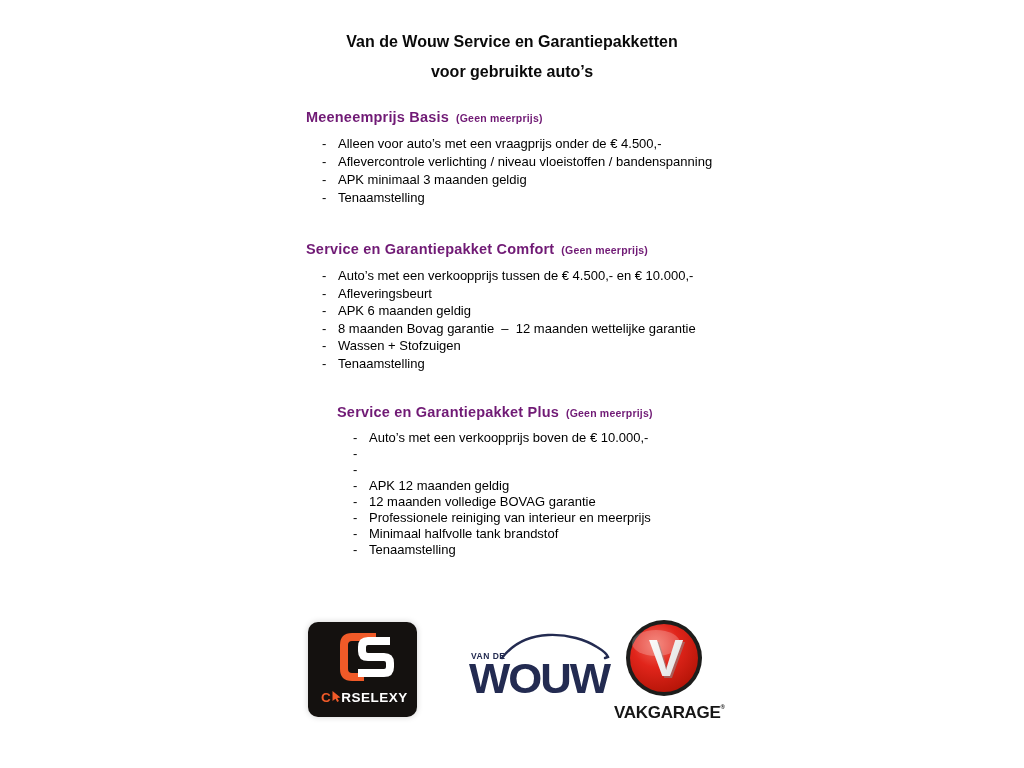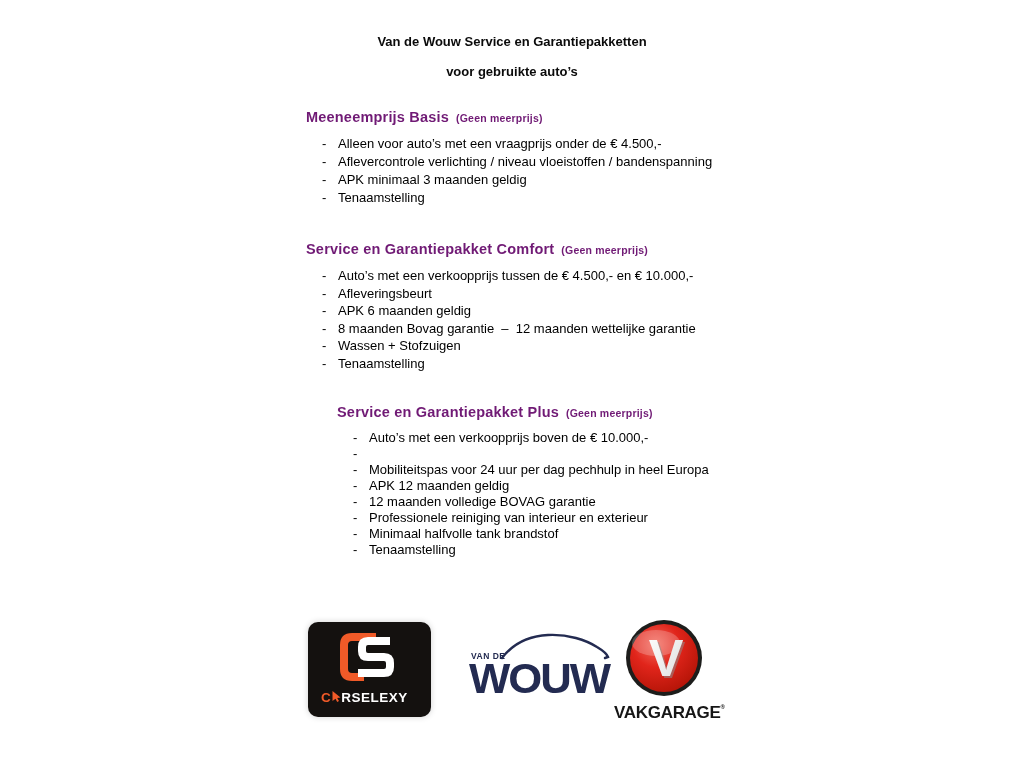--- a/index.html
+++ b/index.html
@@ -9,21 +9,21 @@
     font-family:"Liberation Sans", sans-serif;
     color:#000;
     position:relative;
     overflow:hidden;
   }
   .page{position:absolute;inset:0;background:#fff;}
 
   
   .title{
     position:absolute;top:27px;left:0;width:1024px;
-    text-align:center;font-weight:bold;font-size:13px;line-height:30px;
+    text-align:center;font-weight:bold;font-size:16px;line-height:30px;
     color:#0a0a0a;
   }
 
   
   .section{position:absolute;left:306px;width:480px;}
   .sec-basis{top:108px;}
   .sec-comfort{top:240px;}
   .sec-plus{top:403px;margin-left:31px;}
   .sec-head{font-size:14.5px;font-weight:bold;line-height:18px;letter-spacing:0.2px;color:#701a75;}
   .sec-note{font-size:10.5px;font-weight:bold;margin-left:7px;letter-spacing:0.2px;}
@@ -33,21 +33,21 @@
   .sec-plus ul.items{line-height:16px;}
   ul.items li{display:flex;}
   .dash{width:16px;flex:0 0 16px;}
   .li-text{white-space:pre-wrap;text-align:right;}
 
   
   .logo{position:absolute;}
 
   
   .carselexy{
-    left:308px;top:622px;width:123px;height:95px;
+    left:308px;top:622px;width:109px;height:95px;
     background:#14110f;border-radius:10px;
     box-shadow:0 0 6px rgba(0,0,0,0.18);
   }
   .cs-mono{position:absolute;left:30px;top:10px;}
   .cs-word{
     position:absolute;left:0;top:68px;width:113px;text-align:center;
     font-size:13.5px;font-weight:bold;letter-spacing:0.5px;color:#fff;
     line-height:16px;
   }
   .cs-word .c{color:#f05a28;}
@@ -132,33 +132,32 @@
     <ul class="items">
         <li>
           <span class="dash">-</span>
           <span class="li-text">Auto’s met een verkoopprijs boven de € 10.000,-</span>
         </li>
         <li>
           <span class="dash">-</span>
         </li>
         <li>
           <span class="dash">-</span>
-          <span class="li-text">Mobiliteitspas voor 24 uur per dag pechhulp in heel Europa</span>
         </li>
         <li>
           <span class="dash">-</span>
           <span class="li-text">APK 12 maanden geldig</span>
         </li>
         <li>
           <span class="dash">-</span>
           <span class="li-text">12 maanden volledige BOVAG garantie</span>
         </li>
         <li>
           <span class="dash">-</span>
-          <span class="li-text">Professionele reiniging van interieur en exterieur</span>
+          <span class="li-text">Professionele reiniging van interieur en meerprijs</span>
         </li>
         <li>
           <span class="dash">-</span>
           <span class="li-text">Minimaal halfvolle tank brandstof</span>
         </li>
         <li>
           <span class="dash">-</span>
           <span class="li-text">Tenaamstelling</span>
         </li>
       </ul>

